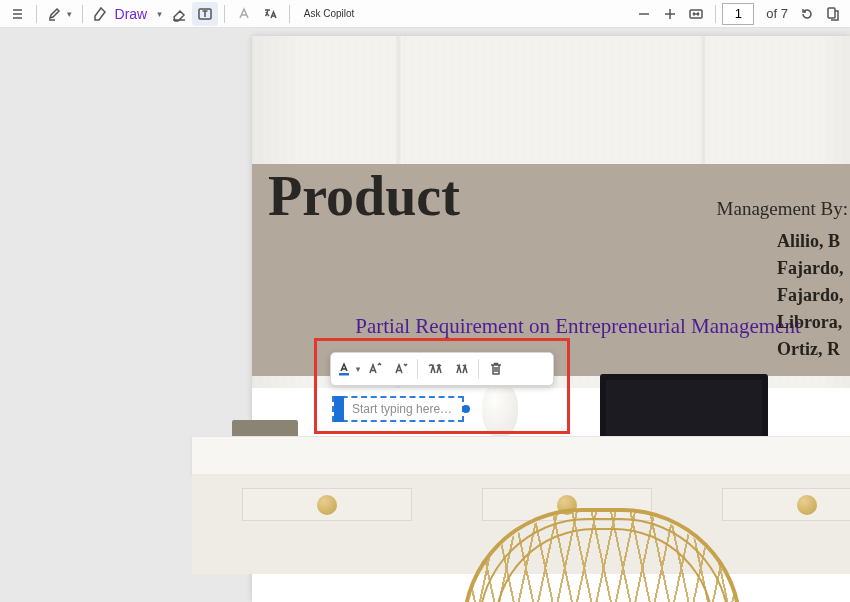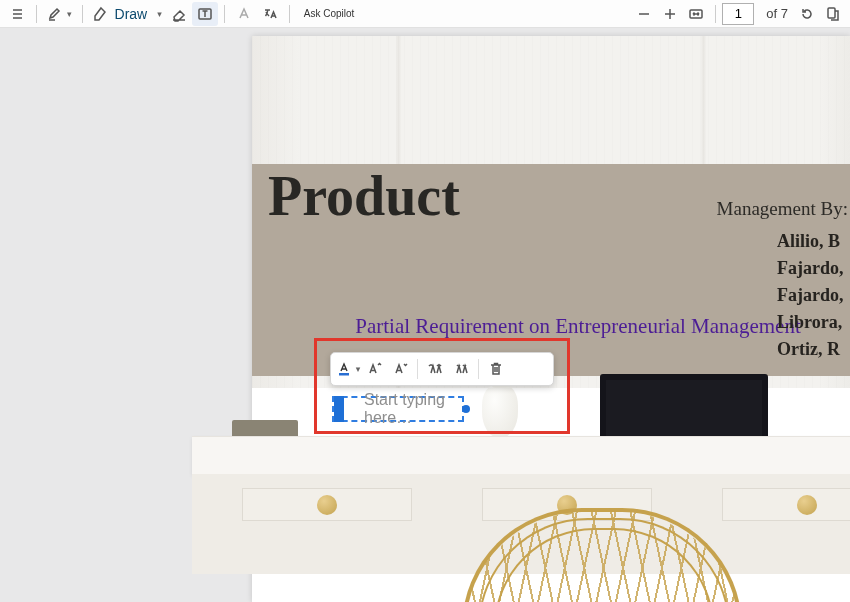--- a/index.html
+++ b/index.html
@@ -43,21 +43,21 @@
 .tbtn.active { background: #e8eef7; }
 .tbtn.disabled { color: #aaa; }
 .draw-group {
   display: flex;
   align-items: center;
   gap: 6px;
   padding: 0 4px;
 }
 .draw-label {
   font-size: 14px;
-  color: #0c4a6e;
+  color: #6d28d9;
 }
 .chevron {
   font-size: 9px;
   color: #666;
   margin-left: 4px;
 }
 .ask-copilot {
   padding: 0 8px;
   font-size: 10px;
   color: #333;
@@ -282,21 +282,21 @@
   left:80px; top:360px;
   width:132px;height:26px;
   background:#fff;
   border:2px dashed #2f7de1;
   display:flex;align-items:center;
 }
 .textbox .handle{
   width:10px;height:26px;background:#1e6fd6;flex-shrink:0;
 }
 .textbox .ph{
-  font-size:16px;color:#8e8e8e;padding-left:20px;
+  font-size:12px;color:#8e8e8e;padding-left:8px;
 }
 .textbox .dot{
   position:absolute;right:-8px;top:50%;width:8px;height:8px;margin-top:-4px;
   border-radius:50%;background:#1e6fd6;
 }
 
 
 svg.icon{width:16px;height:16px;stroke:#555;stroke-width:1.5;fill:none;}
 svg.icon.light{stroke:#aaa;}
 </style>

